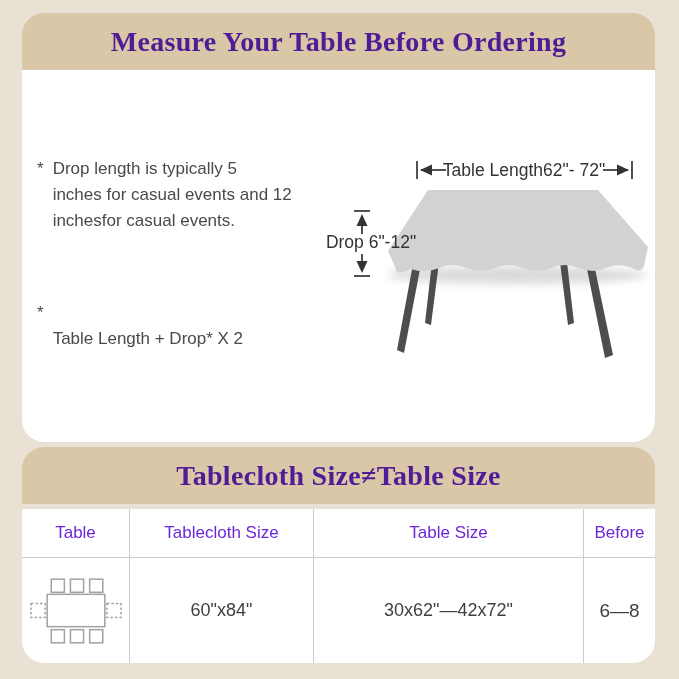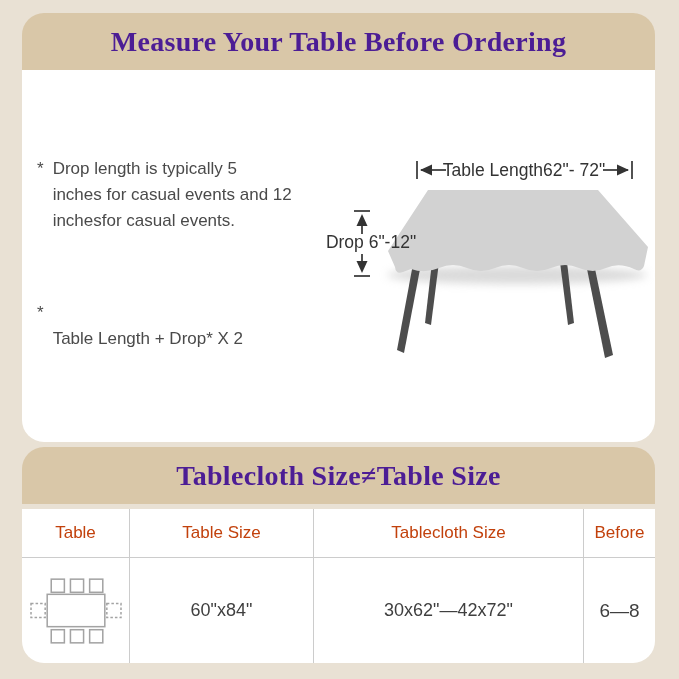--- a/index.html
+++ b/index.html
@@ -36,21 +36,21 @@
     background:#ffffff;border-radius:0 0 22px 22px;overflow:hidden;
     display:grid;grid-template-columns:107px 184px 270px 72px;
     grid-template-rows:48px 106px;
   }
   .cell{
     display:flex;align-items:center;justify-content:center;
     flex-direction:column;color:#3f3f3f;
   }
   .cell.vline{border-left:1px solid #cccccc;}
   .cell.hline{border-top:1px solid #cccccc;}
-  .cell.head{font-size:17px;color:#c2410c;}
+  .cell.head{font-size:17px;color:#6d28d9;}
   .cell .num{font-size:18px;line-height:27px;}
   .cell.seats-cell{font-size:19px;}
   svg text{font-family:"Liberation Sans","DejaVu Sans",sans-serif;}
 </style>
 </head>
 <body>
 
 <div class="accent-bar" id="title-bar">
   <span class="bar-title">Measure Your Table Before Ordering</span>
 </div>
@@ -126,22 +126,22 @@
   </svg>
 </div>
 
 <div class="accent-bar" id="size-header">
   <span class="bar-title">Tablecloth Size≠Table Size</span>
 </div>
 
 <div id="size-table">
 
   <div class="cell head">Table</div>
+  <div class="cell head vline">Tablecloth Size</div>
   <div class="cell head vline">Table Size</div>
-  <div class="cell head vline">Tablecloth Size</div>
   <div class="cell head vline">Before</div>
 
   <div class="cell hline">
     <svg width="92" height="66" viewBox="0 0 91 65" fill="none" stroke="#a3a3a3" stroke-width="1.5">
       <rect x="17" y="16" width="57" height="32"></rect>
       <rect x="21" y="1" width="13" height="13"></rect>
       <rect x="40" y="1" width="13" height="13"></rect>
       <rect x="59" y="1" width="13" height="13"></rect>
       <rect x="21" y="51" width="13" height="13"></rect>
       <rect x="40" y="51" width="13" height="13"></rect>

